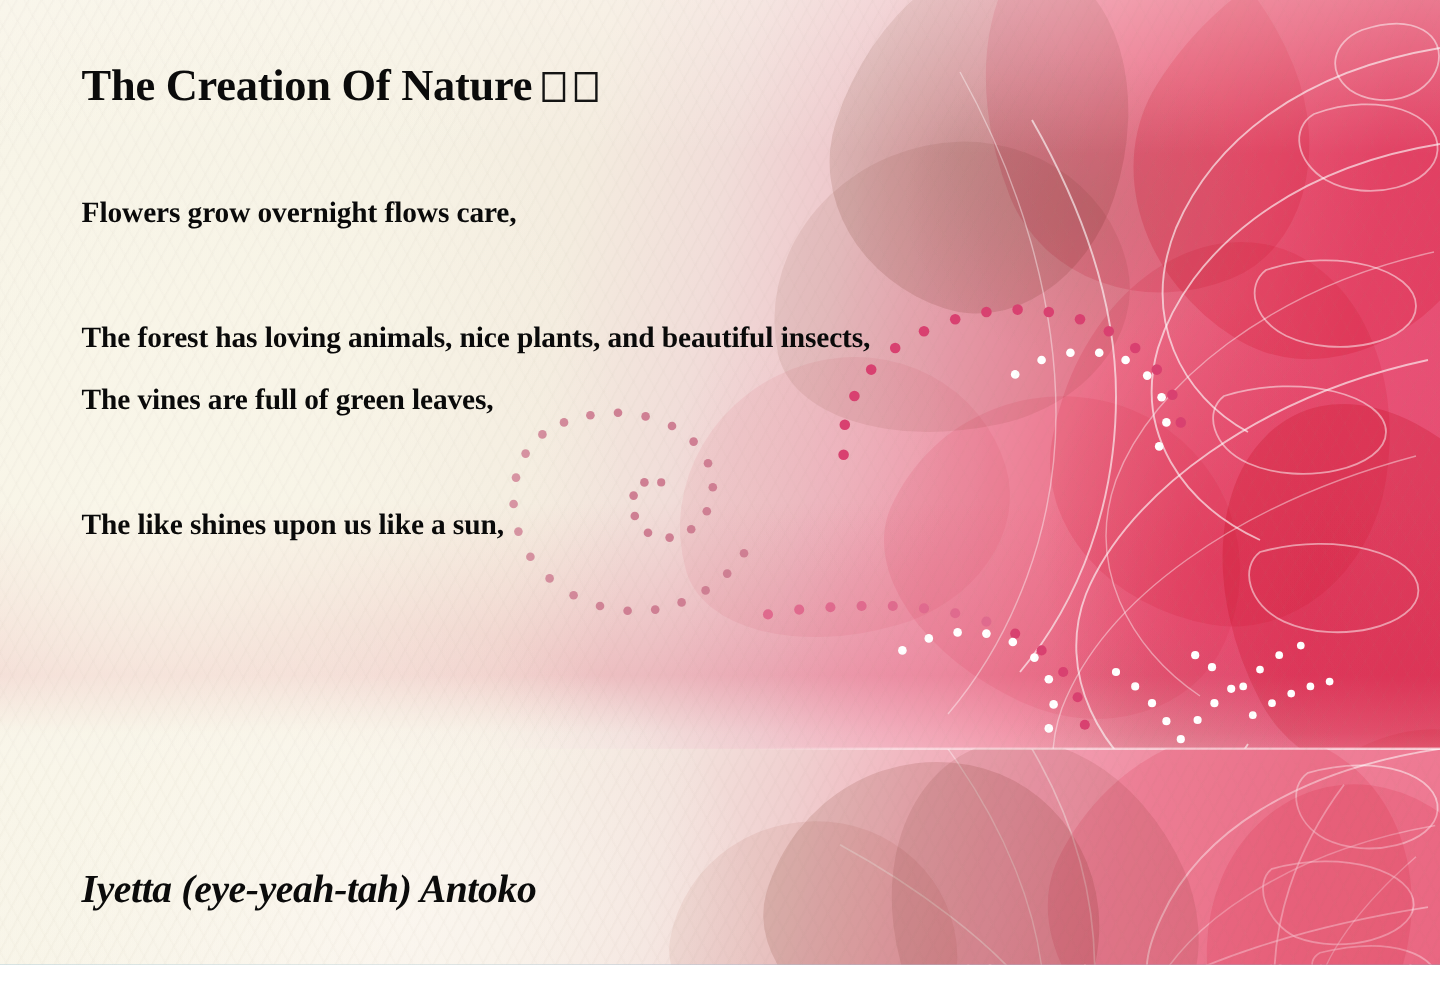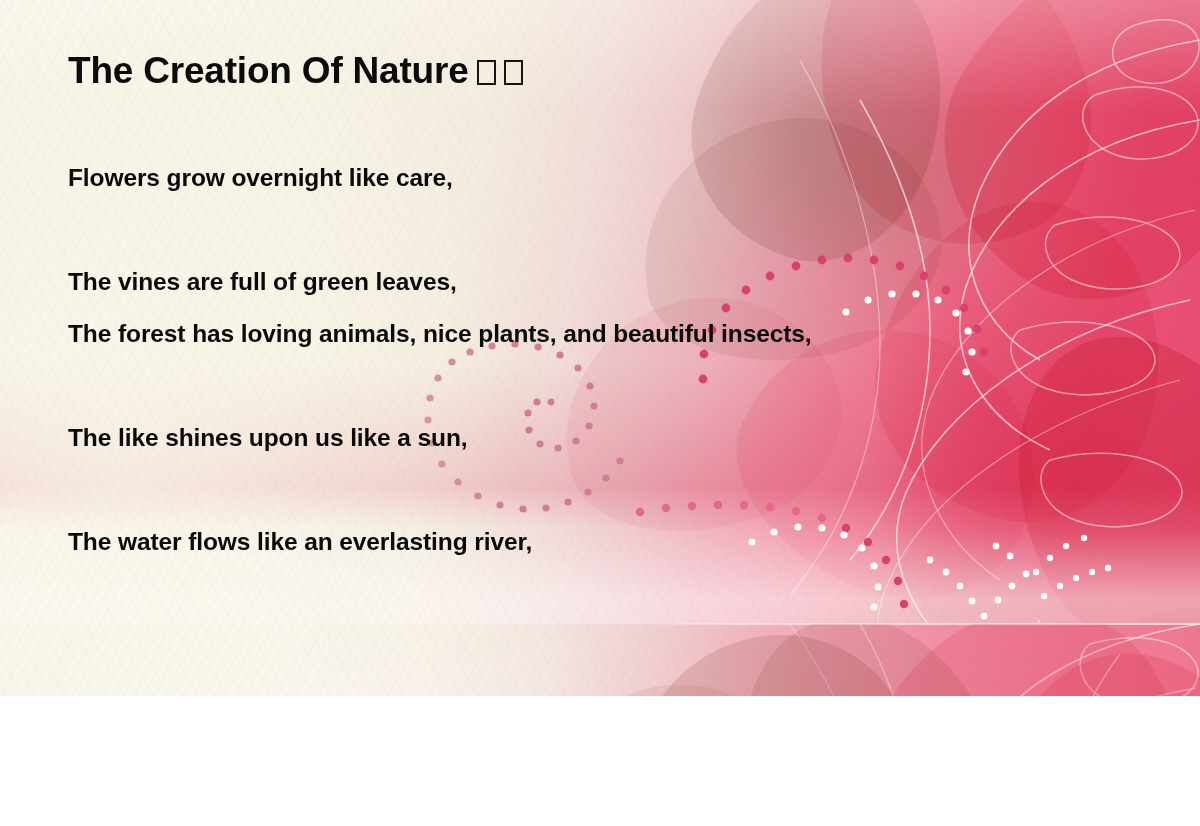--- a/index.html
+++ b/index.html
@@ -7,23 +7,24 @@
     padding: 0;
     background: #ffffff;
   }
   body {
     font-family: "Liberation Sans", sans-serif;
   }
 
   #poem-card {
     position: relative;
     width: 1200px;
-    height: 696px;
+    height: 804px;
     overflow: hidden;
     background: #0369a1;
+    font-family: Liberation Serif, serif;
   }
 
   
   .bg-layer {
     position: absolute;
     inset: 0;
     pointer-events: none;
   }
 
   
@@ -428,25 +429,25 @@
   <div class="bg-layer" id="bg-veil"></div>
   <div class="bg-layer" id="bg-texture"></div>
 
   <div id="poem-text">
 
     <div id="poem-title">
       <span>The Creation Of Nature</span><span class="tofu"></span><span class="tofu"></span>
     </div>
 
     <div id="poem-body">
-      <div class="poem-line">Flowers grow overnight like care,</div>
+      <div class="poem-line">Flowers grow overnight flows care,</div>
       <div class="poem-line blank"></div>
+      <div class="poem-line">The forest has loving animals, nice plants, and beautiful insects,</div>
       <div class="poem-line">The vines are full of green leaves,</div>
-      <div class="poem-line">The forest has loving animals, nice plants, and beautiful insects,</div>
       <div class="poem-line blank"></div>
       <div class="poem-line">The like shines upon us like a sun,</div>
       <div class="poem-line blank"></div>
-      <div class="poem-line">The water flows like an everlasting river,</div>
     </div>
 
+    <div id="poem-author">Iyetta (eye-yeah-tah) Antoko</div>
   </div>
 
 </div>
 
 </body></html>

